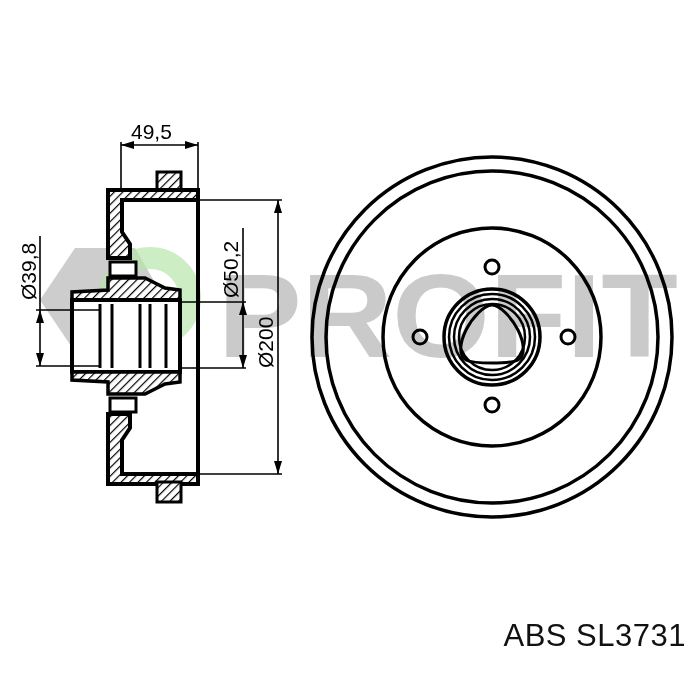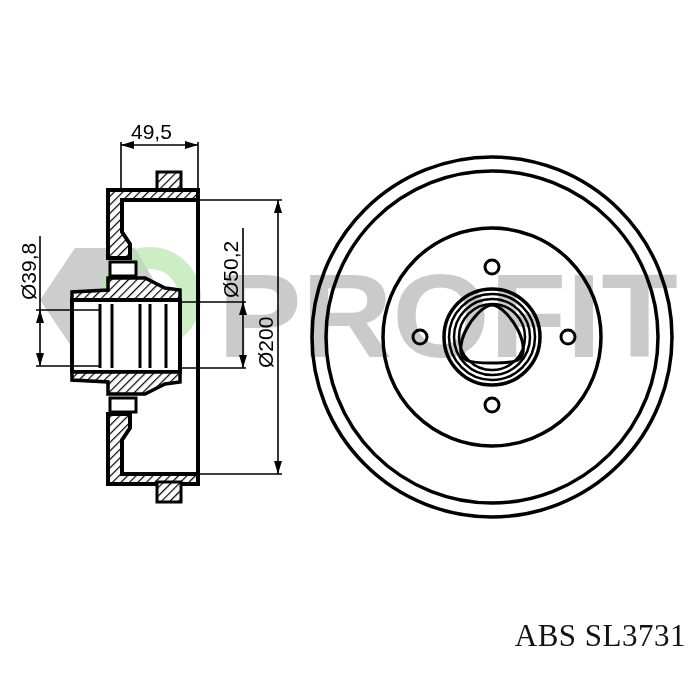--- a/index.html
+++ b/index.html
@@ -1,19 +1,19 @@
 <!DOCTYPE html>
 <html><head>
 <meta charset="utf-8">
 <style>
   html, body { margin: 0; padding: 0; background: #ffffff; }
   #canvas { position: relative; width: 700px; height: 700px; overflow: hidden; background: #fff; }
   svg { position: absolute; left: 0; top: 0; }
   .dimtext { font-family: "Liberation Sans", sans-serif; font-size: 21px; fill: #000; }
-  .caption { position: absolute; right: 14px; top: 618px; font-family: Liberation Serif, serif; font-size: 31px; color: #111; letter-spacing: 0.5px; }
+  .caption { position: absolute; right: 14px; top: 618px; font-family: Liberation Sans, sans-serif; font-size: 31px; color: #111; letter-spacing: 0.5px; }
   .wm { font-family: "Liberation Sans", sans-serif; font-weight: bold; font-size: 118px; fill: #b9b9b9; }
 </style>
 </head>
 <body>
 
 <div id="canvas">
 <svg width="700" height="700" viewBox="0 0 700 700">
   <defs>
     <pattern id="hatch" patternUnits="userSpaceOnUse" width="6" height="6" patternTransform="rotate(45)">
       <rect width="6" height="6" fill="#fff"></rect>

